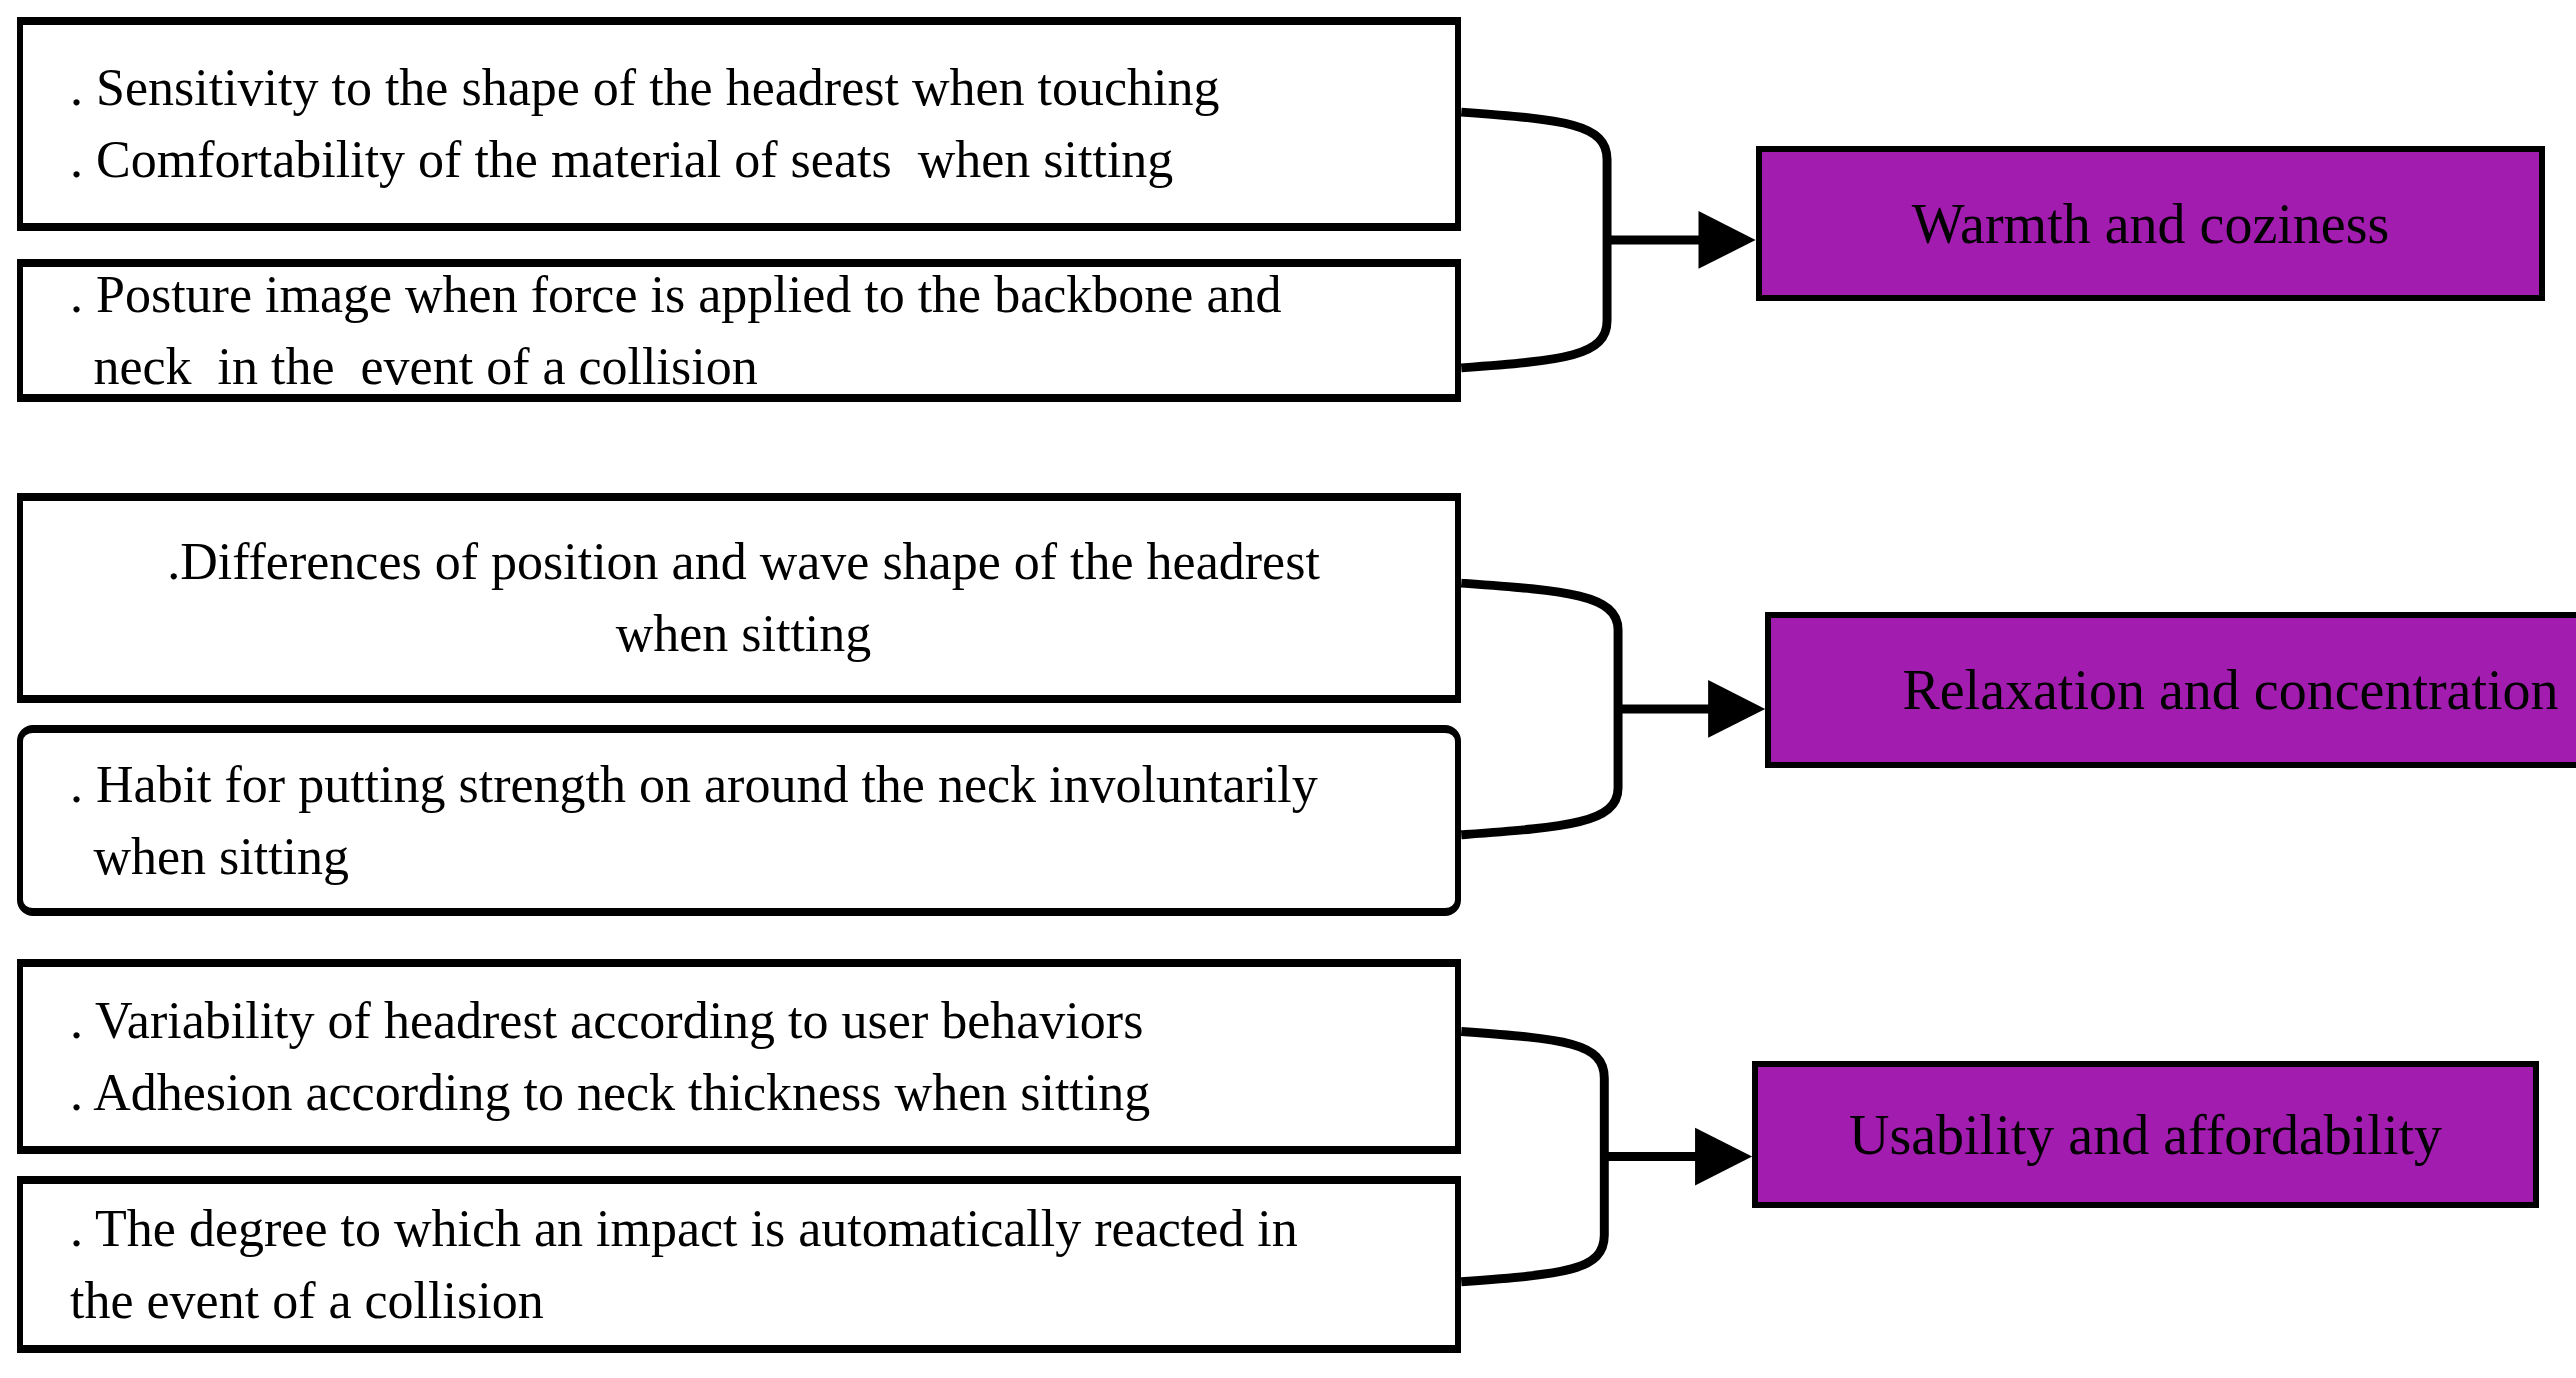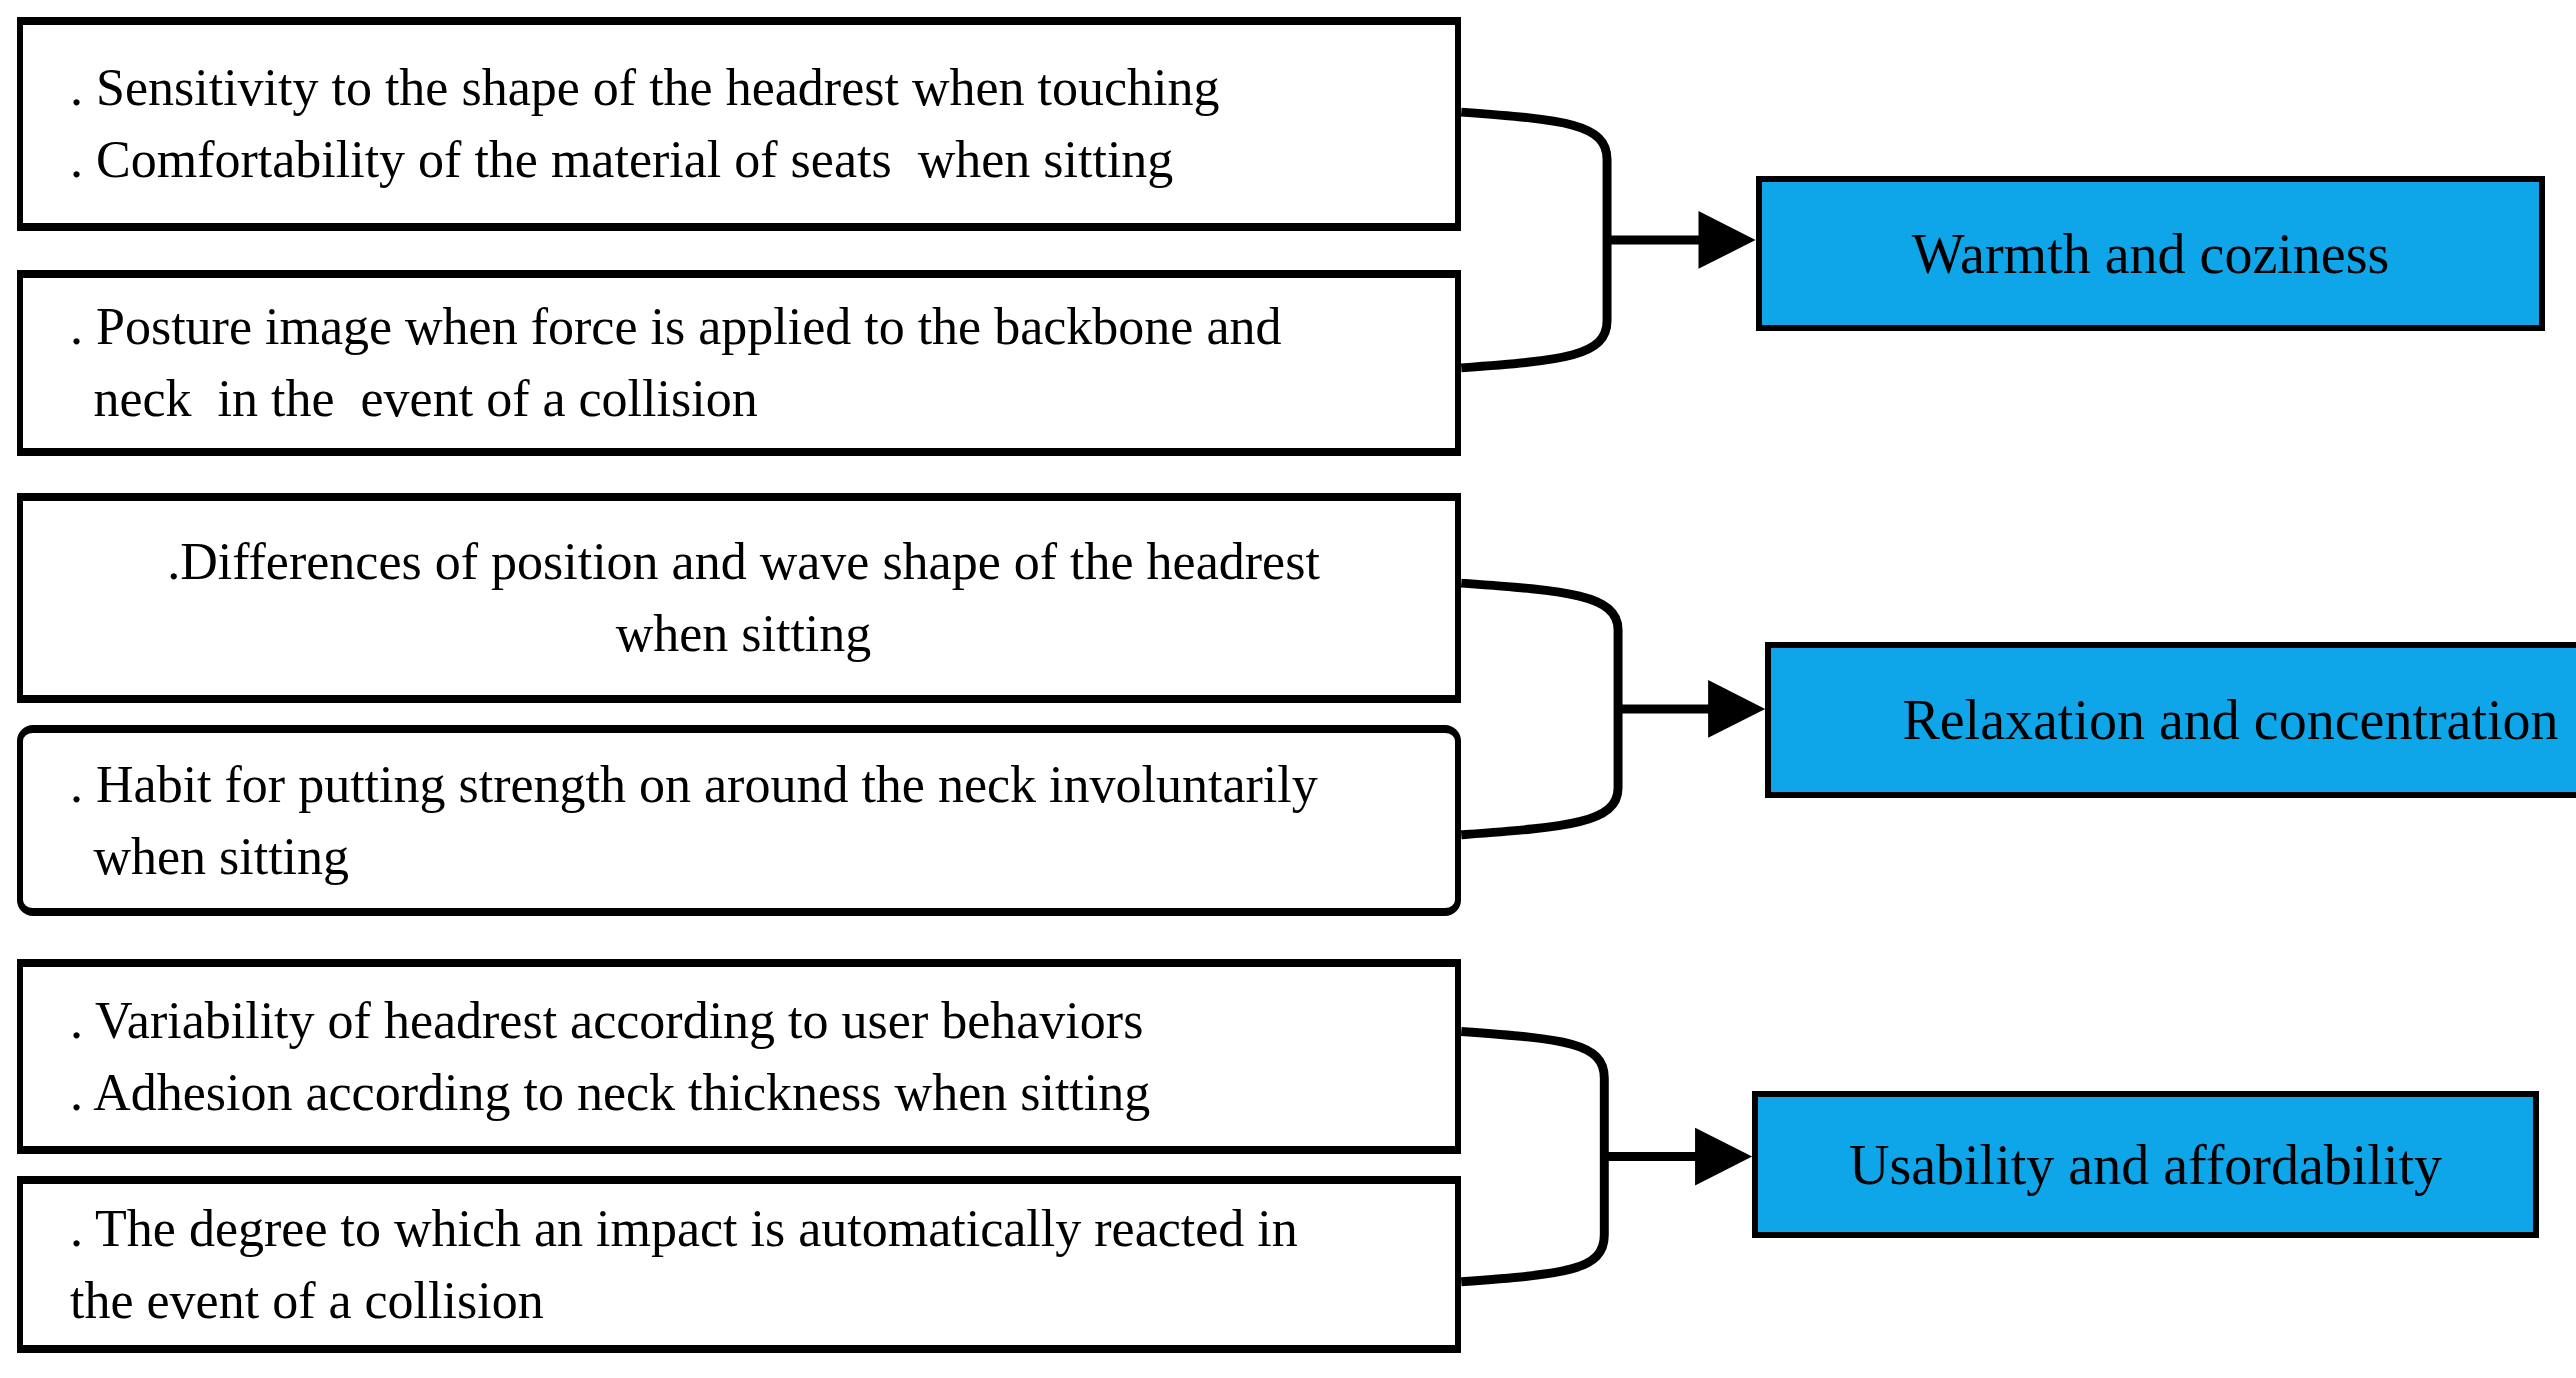--- a/index.html
+++ b/index.html
@@ -36,32 +36,31 @@
   }
   .src-line { white-space: pre; }
   .src-line.indent { padding-left: 23.4px; }
   .src-line.justify {
     white-space: normal;
     text-align: justify;
     text-align-last: justify;
   }
   .tgt-box {
     position: absolute;
-    background: #0ea5e9;
+    background: #a21caf;
     border: 6.9px solid #000000;
     box-sizing: border-box;
     display: flex;
     align-items: center;
     justify-content: center;
     font-size: 56px;
     text-align: center;
-    margin-top: 30px;
   }
   #box-a1 { top: 17px;   height: 214px; }
-  #box-a2 { top: 270px;  height: 186px; }
+  #box-a2 { top: 259px;  height: 143px; }
   #box-b1 { top: 493px;  height: 210px; align-items: center; }
   #box-b2 { top: 725px; height: 191px; border-radius: 16px; }
   #box-c1 { top: 959px; height: 195px; }
   #box-c2 { top: 1176px; height: 177px; }
   #tgt-1 { left: 1756px; top: 146px;  width: 789px; height: 155px; }
   #tgt-2 { left: 1765px; top: 612px;  width: 931px; height: 156px; }
   #tgt-3 { left: 1752px; top: 1061px; width: 787px; height: 147px; }
   #connector-layer {
     position: absolute;
     left: 0; top: 0;

